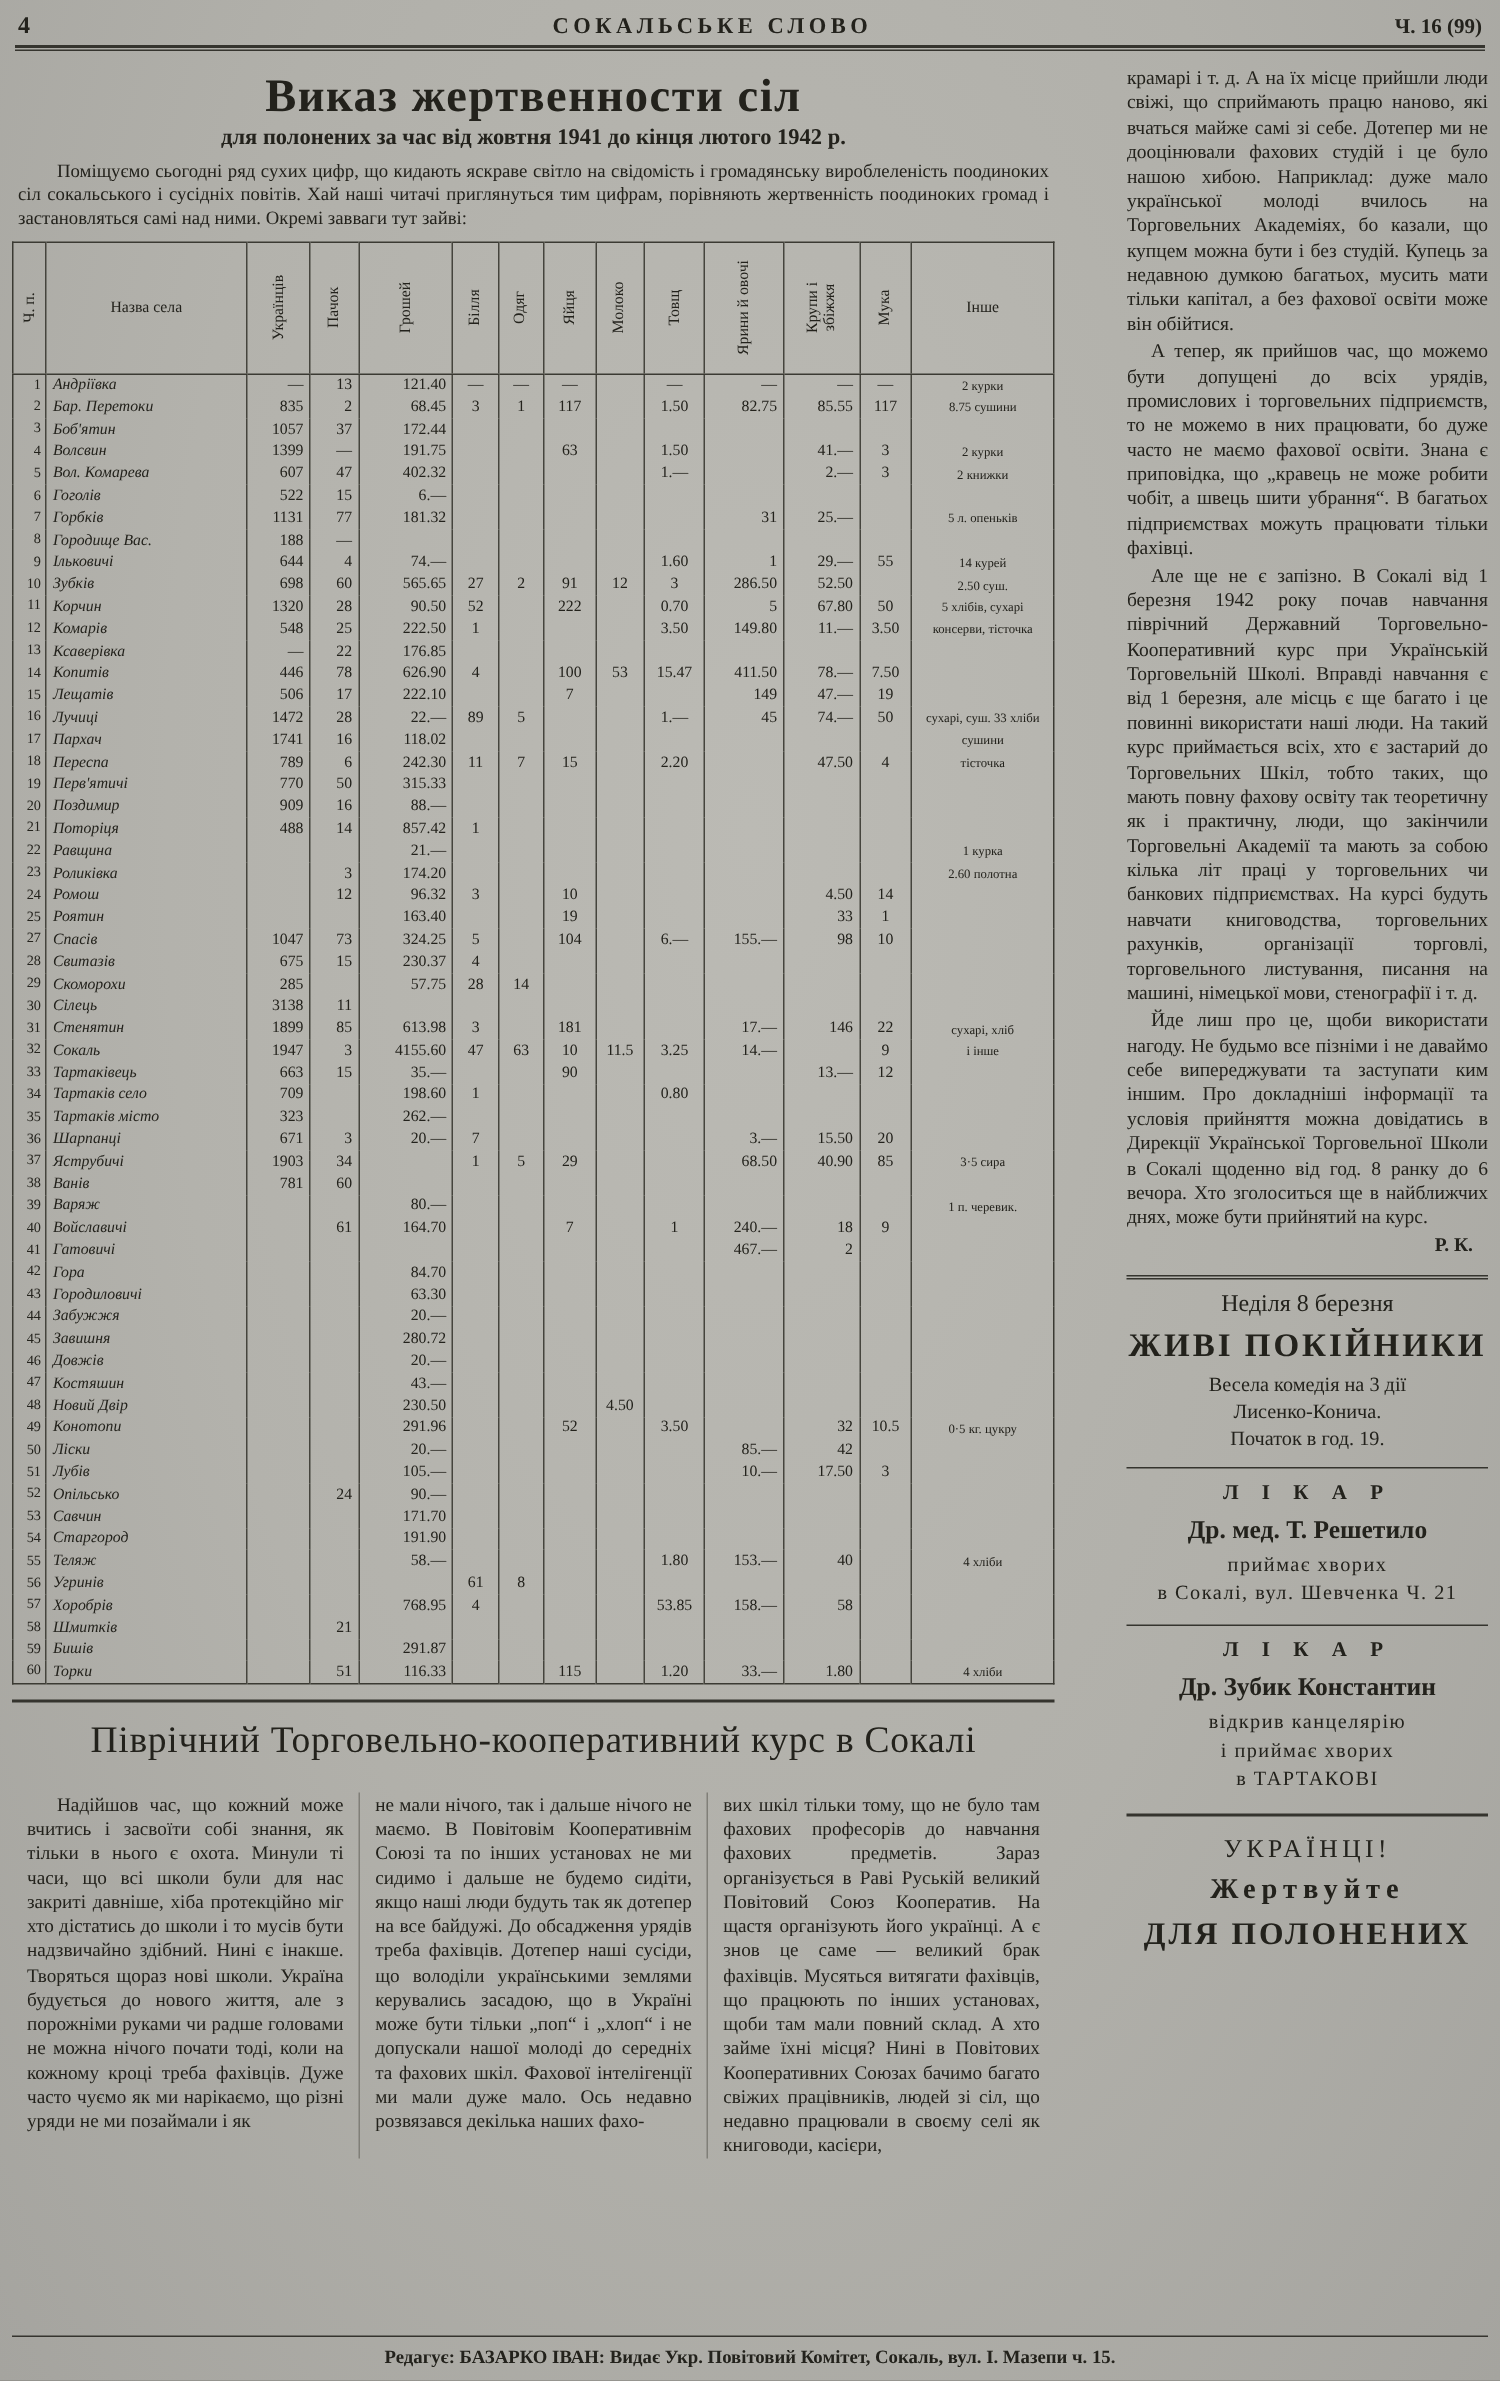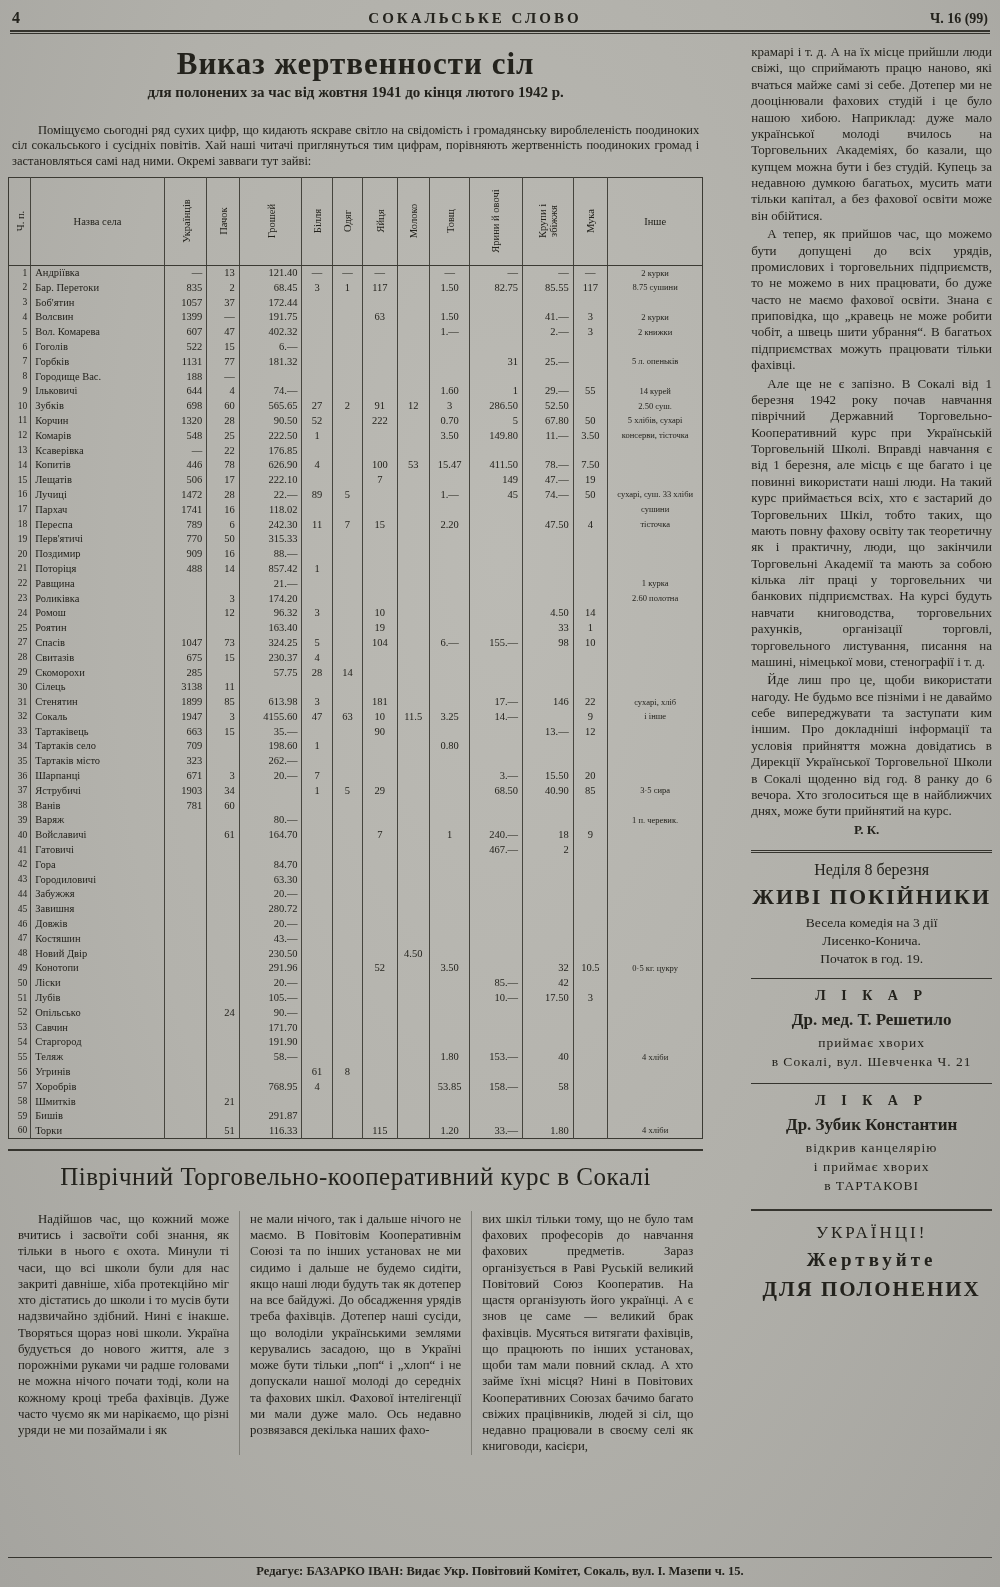--- a/index.html
+++ b/index.html
@@ -19,40 +19,40 @@
   .masthead .pgnum { font-size: 16px; font-weight: bold; }
   .masthead .mtitle { font-size: 15px; font-weight: bold; letter-spacing: 3px; }
   .masthead .issue { font-size: 14px; font-weight: bold; }
   .double-rule { height: 4px; border-top: 2px solid #35342e; border-bottom: 1px solid #35342e; margin: 0 2px; }
   
   .content { display: flex; align-items: flex-start; gap: 36px; }
   .left-col { width: 722px; }
   .right-col { width: 250px; margin-left: 12px; padding-top: 10px; }
   
   .article-title { text-align: center; font-size: 31px; font-weight: bold; letter-spacing: 1px; margin: 12px 0 2px; }
-  .article-subtitle { text-align: center; font-size: 15px; font-weight: bold; margin: 2px 0 22px; }
+  .article-subtitle { text-align: center; font-size: 15px; font-weight: bold; margin: 2px 0 6px; }
   .article-intro { font-size: 12.5px; line-height: 1.22; text-align: justify; text-indent: 26px; margin: 0 4px 8px; }
   
   table.donations { border-collapse: collapse; width: 100%; table-layout: fixed; border: 1.5px solid #3b3a33; background: rgba(255,255,255,0.03); }
   table.donations th, table.donations td { border-left: 1px solid #45443d; }
   table.donations th:first-child, table.donations td:first-child { border-left: none; }
   thead th { height: 88px; border-bottom: 1.5px solid #3b3a33; font-weight: normal; font-size: 10.5px; vertical-align: middle; text-align: center; }
   th.vert-th { position: relative; }
   .vert { position: absolute; left: 50%; top: 50%; transform: translate(-50%,-50%) rotate(-90deg); white-space: nowrap; font-size: 10.5px; }
   .vert.wrap2 { white-space: normal; width: 64px; line-height: 1.05; text-align: center; }
   tbody td { font-size: 10.5px; line-height: 1.08; height: 14.8px; vertical-align: middle; padding: 0 2px; }
   td.c0 { text-align: right; padding-right: 3px; font-size: 9.5px; }
-  td.c1 { text-align: left; padding-left: 4px; white-space: nowrap; overflow: hidden; }
+  td.c1 { text-align: left; padding-left: 4px; white-space: nowrap; overflow: hidden; font-style: italic; }
   td.c2, td.c3, td.c4, td.c10, td.c11 { text-align: right; padding-right: 4px; }
   td.c5, td.c6, td.c7, td.c8, td.c9, td.c12 { text-align: center; }
   td.c13 { text-align: center; font-size: 8.5px; line-height: 1; }
   
   .right-col p { font-size: 13px; line-height: 1.26; text-align: justify; text-indent: 16px; margin-bottom: 2px; }
   .right-col p.no-indent { text-indent: 0; }
-  .signature { text-align: center; font-weight: bold; font-size: 13px; padding-right: 10px; margin-top: 2px; }
+  .signature { text-align: right; font-weight: bold; font-size: 13px; padding-right: 10px; margin-top: 2px; }
   .ad { text-align: center; }
   .theater { margin-top: 12px; border-top: 3px double #35342e; padding: 8px 0 10px; }
   .theater-date { font-size: 16px; font-weight: normal; }
   .theater-title { font-size: 22px; font-weight: bold; letter-spacing: 2px; margin: 5px 0 4px; }
   .theater-line { font-size: 13.5px; line-height: 1.35; }
   .doctor { border-top: 1.5px solid #35342e; padding: 9px 0 11px; }
   .doctor-header { font-size: 14px; font-weight: bold; letter-spacing: 6px; }
   .doctor-name { font-size: 17px; font-weight: bold; margin: 6px 0 4px; }
   .doctor-line { font-size: 13.5px; line-height: 1.4; letter-spacing: 1px; }
   .appeal { border-top: 2px solid #35342e; padding: 12px 0 8px; margin-top: 2px; }

